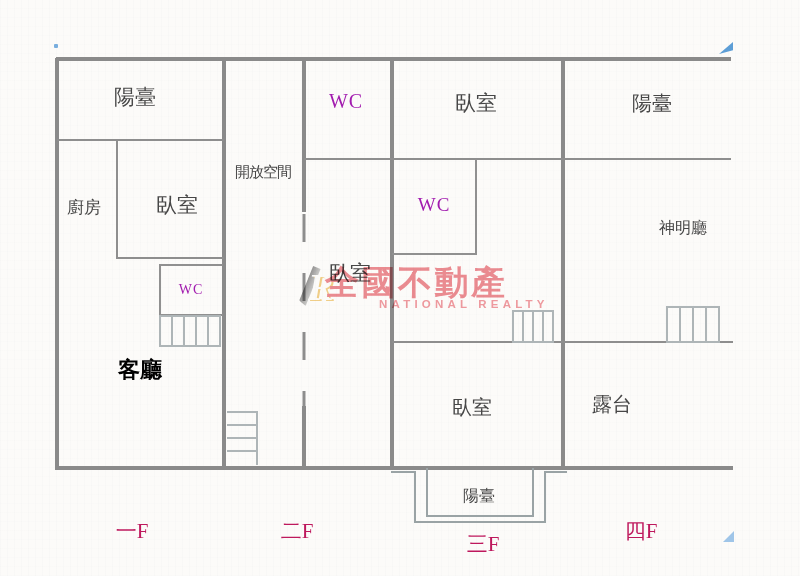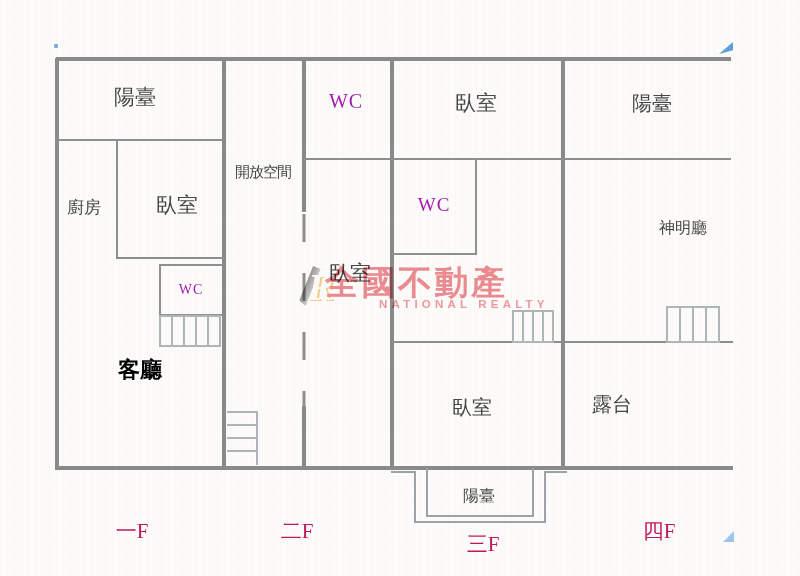--- a/index.html
+++ b/index.html
@@ -128,21 +128,21 @@
   <div class="rlabel serif" style="left:191px;top:290px;font-size:14px;">WC</div>
   <div class="rlabel" style="left:350px;top:272px;font-size:21px;">臥室</div>
   <div class="rlabel" style="left:472px;top:407px;font-size:20px;">臥室</div>
   <div class="rlabel" style="left:612px;top:404px;font-size:20px;">露台</div>
   <div class="rlabel" style="left:140px;top:370px;font-size:22px;font-weight:600;color:#000000;">客廳</div>
   <div class="rlabel" style="left:479px;top:496px;font-size:16px;">陽臺</div>
 
   <div class="flabel" style="left:132px;top:531px;">一F</div>
   <div class="flabel" style="left:297px;top:531px;">二F</div>
   <div class="flabel" style="left:483px;top:544px;">三F</div>
-  <div class="flabel" style="left:641px;top:531px;margin-left:18px;">四F</div>
+  <div class="flabel" style="left:641px;top:531px;">四F</div>
 
   <div class="watermark">
     <div class="wm-logo">
       <div class="wm-slash"></div>
       <div class="wm-slash-hi"></div>
       <span class="wm-r">R</span>
     </div>
     <div class="wm-title">全國不動產</div>
     <div class="wm-sub">NATIONAL REALTY</div>
   </div>

